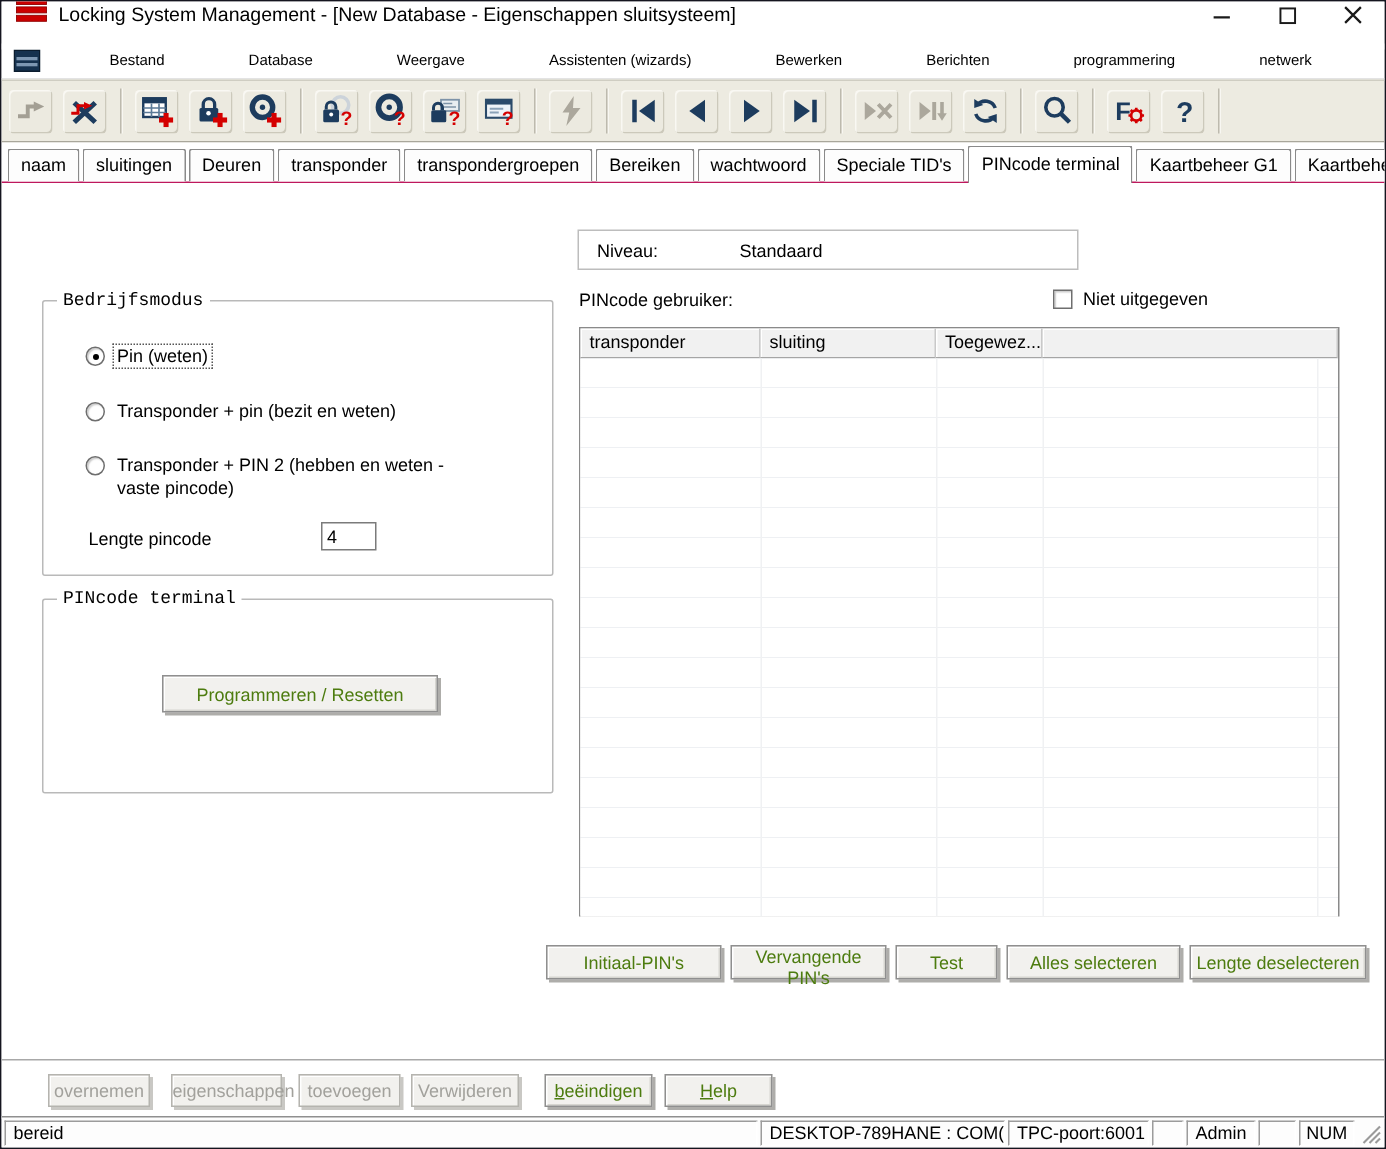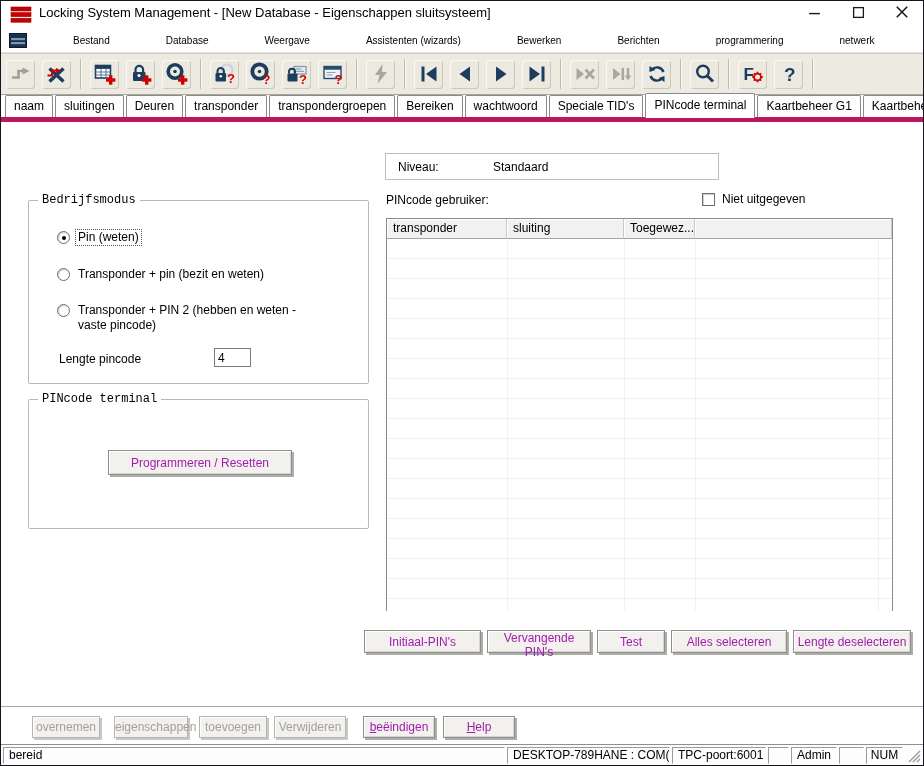--- a/index.html
+++ b/index.html
@@ -4,21 +4,21 @@
 <style>
   * { box-sizing: border-box; margin:0; padding:0; }
   html,body { background:#d8d8d8; }
   body { font-family:"Liberation Sans", sans-serif; font-size:12px; color:#000; }
   .window {
     position:relative; width:924px; height:766px; margin:0 auto;
     background:#fff; border:1px solid #15151f; overflow:hidden;
   }
   
   .titlebar { position:absolute; top:0; left:0; right:0; height:28px; background:#fff;
-    display:flex; align-items:flex-start; padding:4px 6px; }
+    display:flex; align-items:flex-end; padding:16px 6px; }
   .titlebar .logo { width:24px; height:20px; margin:0 6px 0 2px; display:flex; }
   .title-text { font-size:13px; }
   .win-controls { margin-left:auto; display:flex; align-items:center; gap:30px; padding-right:8px; }
   .win-controls span { width:14px; height:14px; display:flex; align-items:center; justify-content:center; cursor:default; }
   
   .menubar { position:absolute; top:28px; left:0; right:0; height:24px; background:#fff;
     display:flex; align-items:center; padding:0 8px; border-bottom:1px solid #e3e3e3; }
   .mdi-icon { width:18px; height:15px; margin-right:10px; display:flex; }
   .menu-item { font-size:10px; padding:2px 0; margin-right:20px; white-space:nowrap; cursor:default;margin-left:36px; }
   .mdi-controls { margin-left:auto; display:flex; align-items:center; gap:9px; padding-right:4px; }
@@ -26,40 +26,40 @@
   
   .toolbar { position:absolute; top:52px; left:0; right:0; height:42px; background:#edebe1;
     border-top:1px solid #cfcdc2; border-bottom:1px solid #a9a79b;
     display:flex; align-items:center; padding:0 5px; gap:7px; }
   .tbtn { width:29px; height:29px; flex:0 0 auto; display:flex; align-items:center; justify-content:center;
     background:#eceae0; border-radius:3px;
     box-shadow: inset 1px 1px 0 #f9f8f3, inset -1px -1px 0 #ccc9bb; cursor:default; }
   .tsep { width:1px; height:30px; background:#bdbaae; box-shadow:1px 0 0 #f8f7f2; margin:0 2px; flex:0 0 auto; }
   
   .tabstrip { position:absolute; top:94px; left:0; right:0; height:27px; background:#fff;
-    display:flex; align-items:flex-end; padding:4px 0 0 4px; border-bottom:5px solid #be185d; }
+    display:flex; align-items:flex-end; padding:4px 0 0 4px; border-bottom:1px solid #be185d; }
   .tab { border:1px solid #8a8a8a; border-bottom:none; border-radius:2px 2px 0 0;
     background:#fdfdfd; padding:3px 8px 4px; margin-right:2px; white-space:nowrap; cursor:default; }
   .tab.active { background:#fff; margin-bottom:-1px; padding-bottom:6px; padding-top:4px; z-index:2; position:relative; }
   
   .content { position:absolute; top:121px; left:0; right:0; height:584px; background:#fff; }
   .info-box { position:absolute; height:27px; border:1px solid #bdbdbd; background:#fff;
     display:flex; align-items:center; }
   .info-box .lbl { margin-left:12px; width:95px; }
   .groupbox { position:absolute; border:1px solid #b9b9b9; border-radius:2px; background:#fff; }
   .groupbox > .gb-title { position:absolute; top:-8px; left:9px; background:#fff; padding:0 4px;font-family:Liberation Mono, monospace; }
   .radio-row { position:absolute; display:flex; align-items:flex-start; }
   .radio { width:13px; height:13px; border-radius:50%; border:1px solid #6e6e6e; background:#fff;
     box-shadow: inset 1px 1px 1px rgba(0,0,0,0.2); flex:0 0 auto; position:relative; margin-right:6px; margin-top:1px; }
   .radio.checked::after { content:""; position:absolute; left:3.5px; top:3.5px; width:4px; height:4px; border-radius:50%; background:#000; }
   .radio-label { max-width:250px; line-height:15px; padding:0 2px; }
   .radio-label.focused { outline:1px dotted #555; }
   .pin-length-row { position:absolute; }
   .text-input { position:absolute; width:37px; height:19px; border:1px solid #7b7b7b; padding:1px 3px; font:12px "Liberation Sans",sans-serif; background:#fff; }
-  .btn3d { background:#f2f1ee; border:1px solid #8f8f8f; color:#a21caf; font:12px "Liberation Sans",sans-serif;
+  .btn3d { background:#f2f1ee; border:1px solid #8f8f8f; color:#4d7c0f; font:12px "Liberation Sans",sans-serif;
     box-shadow: inset 1px 1px 0 #fff, inset -1px -1px 0 #d6d5d0, 2px 2px 0 #aeadaa; cursor:default; }
   .btn3d.disabled { color:#a2a19c; border-color:#b5b4af; box-shadow: inset 1px 1px 0 #fff, 2px 2px 0 #c9c8c4; }
   .program-btn { position:absolute; left:79px; top:50px; width:184px; height:25px; }
   .pinuser-label { position:absolute; left:385px; top:71px; }
   .checkbox-row { position:absolute; left:701px; top:70px; display:flex; align-items:center; }
   .checkbox { width:13px; height:13px; border:1px solid #6e6e6e; background:#fff;
     box-shadow: inset 1px 1px 1px rgba(0,0,0,0.2); margin-right:7px; }
   
   .grid { position:absolute; left:385px; top:96px; width:507px; height:393px; border:1px solid #8a8a8a; background:#fff; }
   .grid-header { display:flex; height:20px; background:#f1f1f1; }

